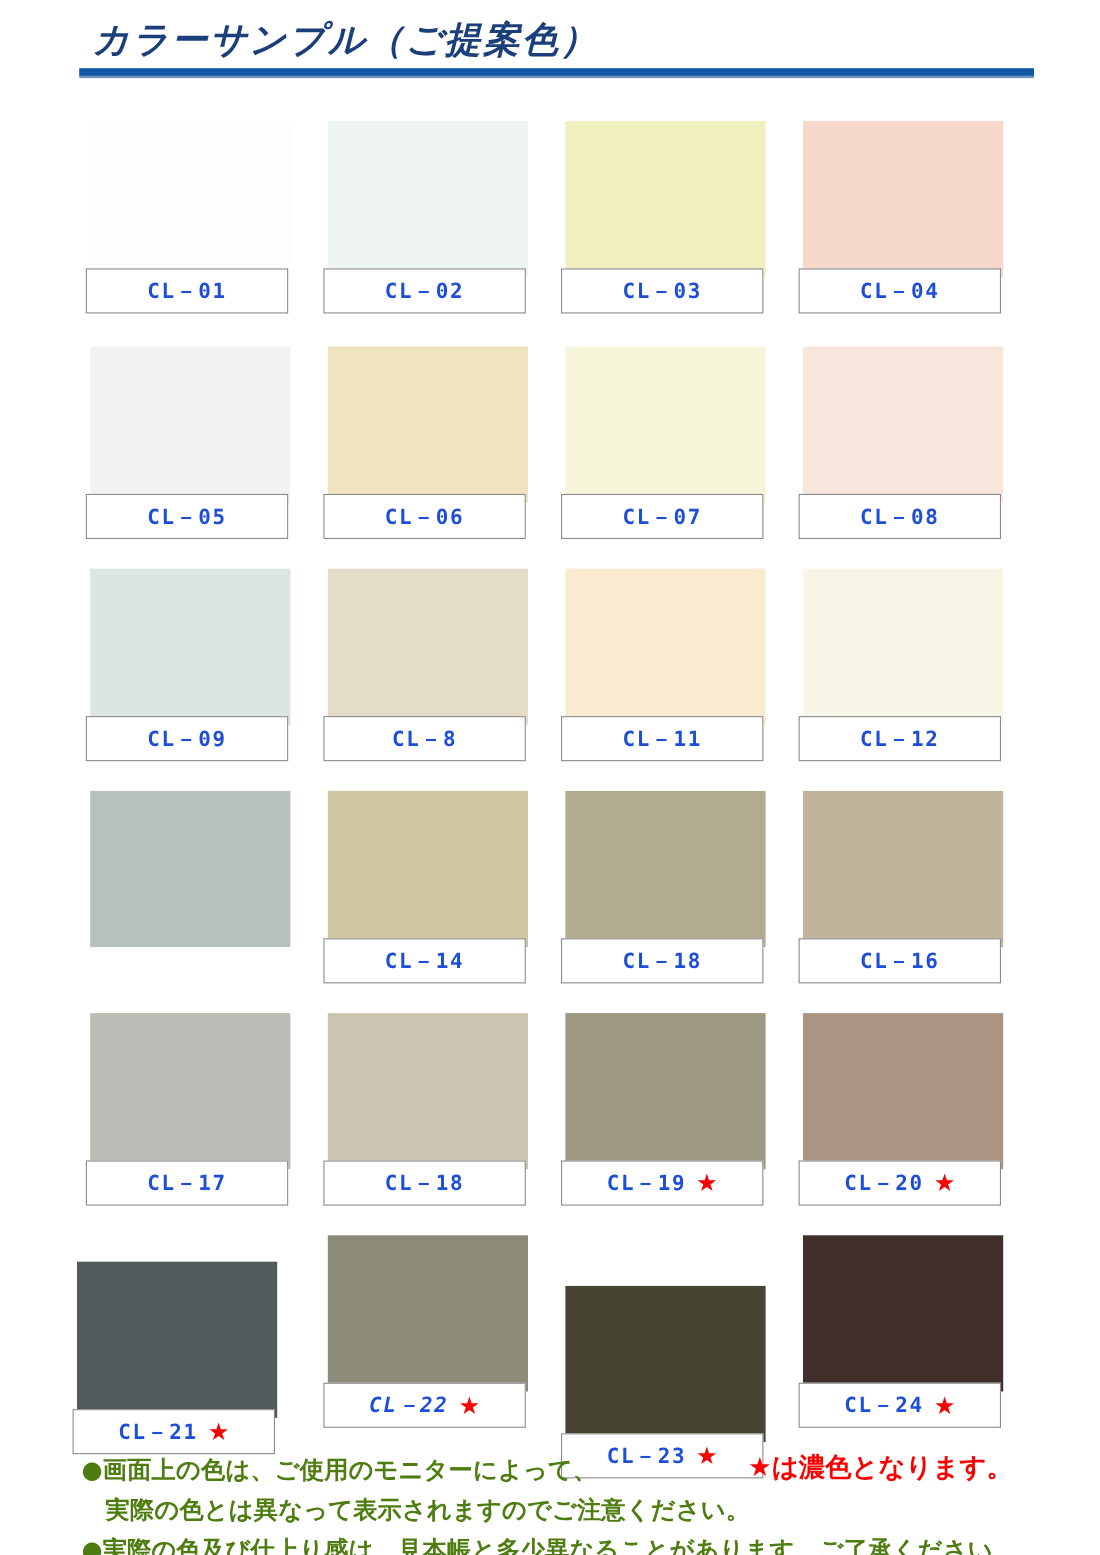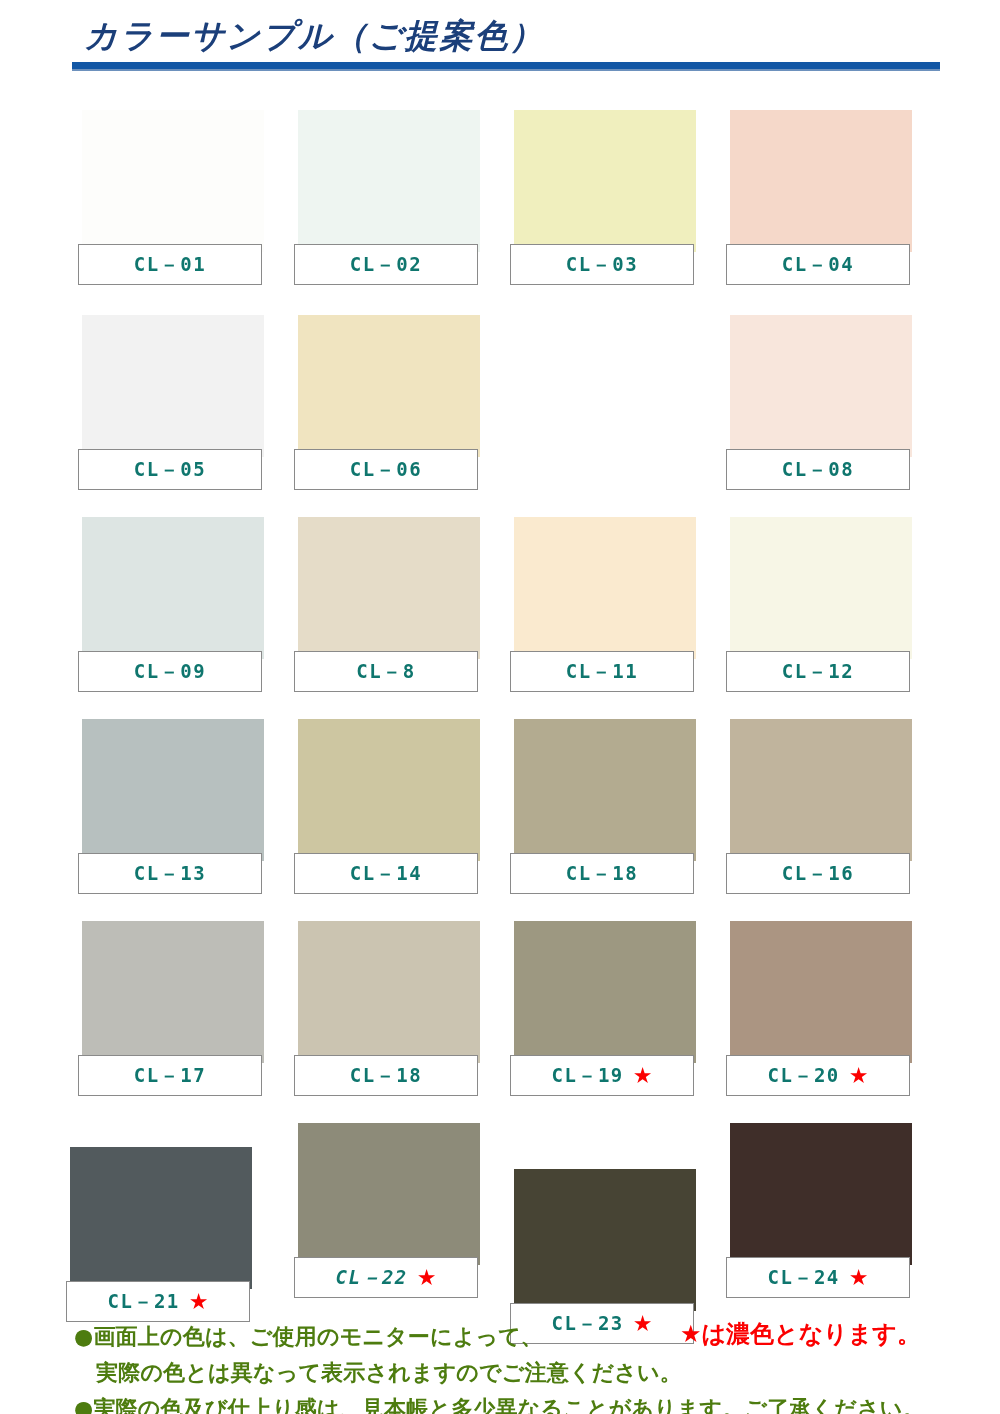--- a/index.html
+++ b/index.html
@@ -83,21 +83,21 @@
     box-sizing: border-box;
     display: flex;
     align-items: center;
     justify-content: center;
     gap: 9px;
   }
   .swatch-code {
     font-size: 19px;
     font-weight: 700;
     letter-spacing: 1.5px;
-    color: #0f766e;
+    color: #1d4ed8;
     font-family: "DejaVu Sans Mono", "Liberation Mono", monospace;
     white-space: nowrap;
   }
   .star-mark {
     color: #fb0000;
     font-size: 22px;
     line-height: 1;
     display: none;
   }
   .swatch-cell.is-dark .star-mark {
@@ -174,20 +174,26 @@
       <div class="swatch-label">
         <span class="swatch-code">CL－05</span>
       </div>
     </div>
     <div class="swatch-cell" style="left: 294px; top: 205px;">
       <div class="swatch-chip" style="background: rgb(240, 228, 192);"></div>
       <div class="swatch-label">
         <span class="swatch-code">CL－06</span>
       </div>
     </div>
+    <div class="swatch-cell" style="left: 510px; top: 205px;">
+      <div class="swatch-chip" style="background: rgb(246, 244, 217);"></div>
+      <div class="swatch-label">
+        <span class="swatch-code">CL－07</span>
+      </div>
+    </div>
     <div class="swatch-cell" style="left: 726px; top: 205px;">
       <div class="swatch-chip" style="background: rgb(248, 230, 220);"></div>
       <div class="swatch-label">
         <span class="swatch-code">CL－08</span>
       </div>
     </div>
     <div class="swatch-cell" style="left: 78px; top: 407px;">
       <div class="swatch-chip" style="background: rgb(221, 229, 227);"></div>
       <div class="swatch-label">
         <span class="swatch-code">CL－09</span>
@@ -206,23 +212,20 @@
       </div>
     </div>
     <div class="swatch-cell" style="left: 726px; top: 407px;">
       <div class="swatch-chip" style="background: rgb(247, 246, 230);"></div>
       <div class="swatch-label">
         <span class="swatch-code">CL－12</span>
       </div>
     </div>
     <div class="swatch-cell" style="left: 78px; top: 609px;">
       <div class="swatch-chip" style="background: rgb(183, 192, 191);"></div>
-      <div class="swatch-label">
-        <span class="swatch-code">CL－13</span>
-      </div>
     </div>
     <div class="swatch-cell" style="left: 294px; top: 609px;">
       <div class="swatch-chip" style="background: rgb(205, 198, 161);"></div>
       <div class="swatch-label">
         <span class="swatch-code">CL－14</span>
       </div>
     </div>
     <div class="swatch-cell" style="left: 510px; top: 609px;">
       <div class="swatch-chip" style="background: rgb(179, 171, 144);"></div>
       <div class="swatch-label">

